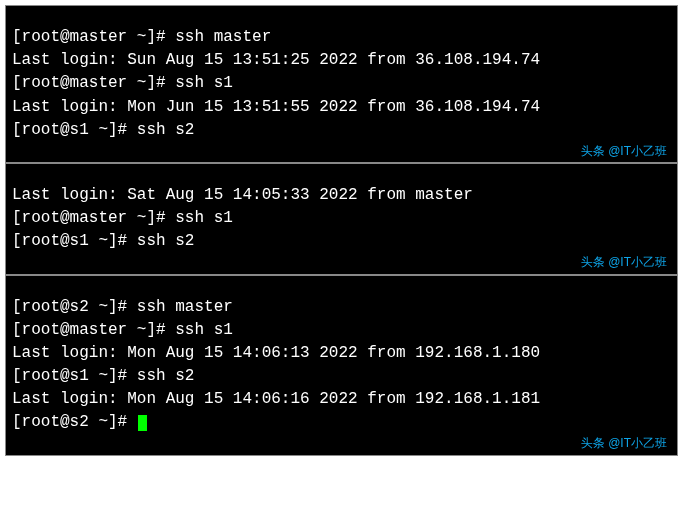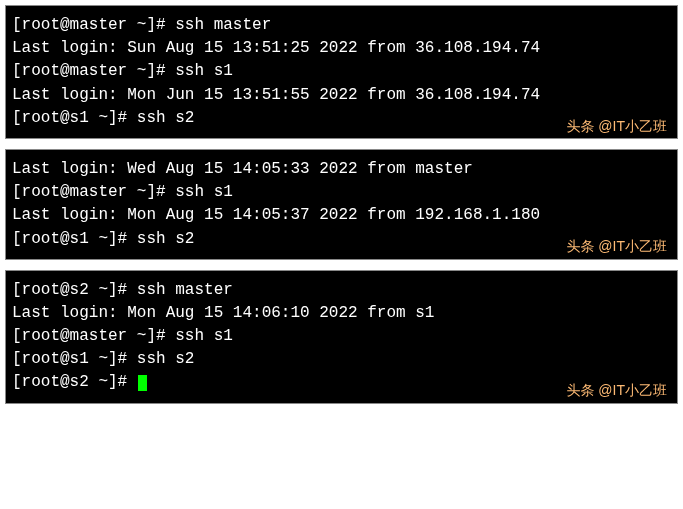--- a/index.html
+++ b/index.html
@@ -9,22 +9,21 @@
     }
     body {
       background: #ffffff;
       font-family: "Courier New", Consolas, monospace;
       width: 683px;
       padding: 5px;
     }
     .terminal-block {
       background: #000000;
       border: 1px solid #888;
-      margin-bottom: 10px;
-      padding: 8px 6px;
+      padding: 20px 6px;
       position: relative;
       font-size: 16px;
       line-height: 1.45;
     }
     .line {
       white-space: pre;
       color: #ffffff;
       font-family: "Courier New", Consolas, monospace;
       position: relative;
     }
@@ -36,23 +35,23 @@
       width: 9px;
       height: 16px;
       background: #00ff00;
       vertical-align: text-bottom;
       margin-left: 1px;
     }
     .watermark {
       position: absolute;
       right: 8px;
       bottom: 2px;
-      color: #fdba74;
+      color: #0ea5e9;
       font-family: "SimHei", "Microsoft YaHei", sans-serif;
-      font-size: 14px;
+      font-size: 12px;
       display: flex;
       align-items: flex-start;
       gap: 4px;
       background: rgba(0,0,0,0.3);
       padding: 0 2px;
     }
   </style>
 </head>
 <body>
 
@@ -61,31 +60,31 @@
       <div class="line"><span class="prompt-frame">[root@master ~]# </span><span>ssh master</span></div>
       <div class="line"><span>Last login: Sun Aug 15 13:51:25 2022 from 36.108.194.74</span></div>
       <div class="line"><span class="prompt-frame">[root@master ~]# </span><span>ssh s1</span></div>
       <div class="line"><span>Last login: Mon Jun 15 13:51:55 2022 from 36.108.194.74</span></div>
       <div class="line"><span class="prompt-frame">[root@s1 ~]# </span><span>ssh s2</span></div>
       <div class="watermark">
         <span>头条 @IT小乙班</span>
       </div>
     </div>
     <div class="terminal-block">
-      <div class="line"><span>Last login: Wed Aug 15 14:05:33 2022 from master</span></div>
+      <div class="line"><span>Last login: Sat Aug 15 14:05:33 2022 from master</span></div>
       <div class="line"><span class="prompt-frame">[root@master ~]# </span><span>ssh s1</span></div>
-      <div class="line"><span>Last login: Mon Aug 15 14:05:37 2022 from 192.168.1.180</span></div>
       <div class="line"><span class="prompt-frame">[root@s1 ~]# </span><span>ssh s2</span></div>
       <div class="watermark">
         <span>头条 @IT小乙班</span>
       </div>
     </div>
     <div class="terminal-block">
       <div class="line"><span class="prompt-frame">[root@s2 ~]# </span><span>ssh master</span></div>
-      <div class="line"><span>Last login: Mon Aug 15 14:06:10 2022 from s1</span></div>
       <div class="line"><span class="prompt-frame">[root@master ~]# </span><span>ssh s1</span></div>
+      <div class="line"><span>Last login: Mon Aug 15 14:06:13 2022 from 192.168.1.180</span></div>
       <div class="line"><span class="prompt-frame">[root@s1 ~]# </span><span>ssh s2</span></div>
+      <div class="line"><span>Last login: Mon Aug 15 14:06:16 2022 from 192.168.1.181</span></div>
       <div class="line"><span class="prompt-frame">[root@s2 ~]# </span><span></span><span class="cursor"></span></div>
       <div class="watermark">
         <span>头条 @IT小乙班</span>
       </div>
     </div>
   </div>
 
 </body></html>

